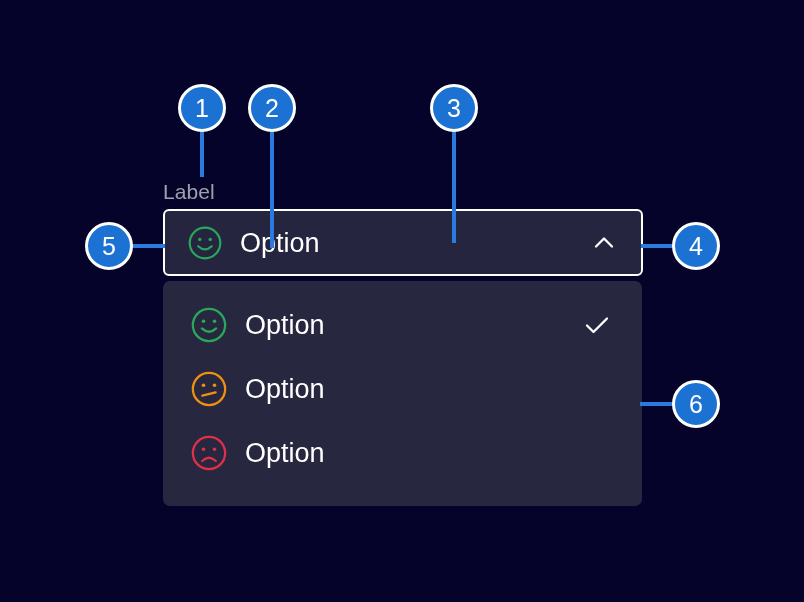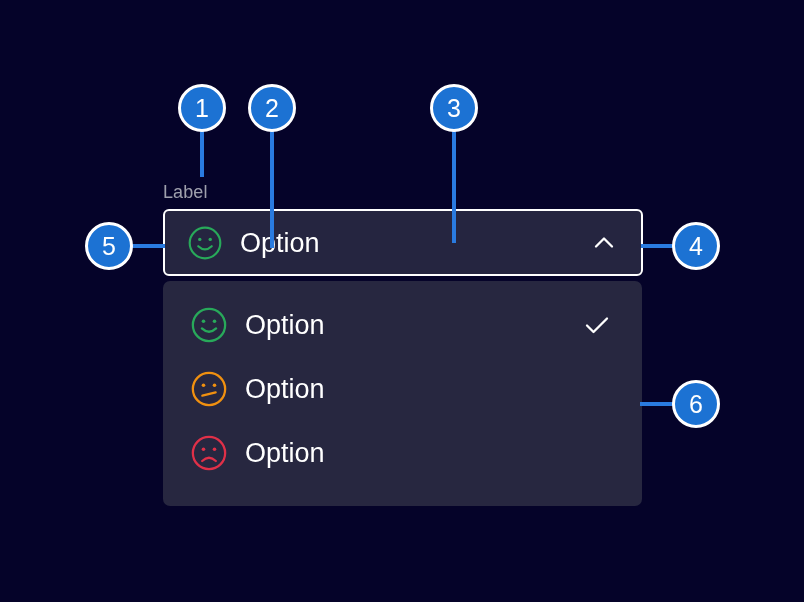--- a/index.html
+++ b/index.html
@@ -21,21 +21,21 @@
     inset: 0;
     width: 804px;
     height: 602px;
   }
 
   
   .field-label {
     position: absolute;
     left: 163px;
     top: 178px;
-    font-size: 18px;
+    font-size: 21px;
     line-height: 28px;
     color: #9fa0ad;
     letter-spacing: 0.1px;
     white-space: nowrap;
   }
 
   
   .select-control {
     position: absolute;
     left: 163px;

